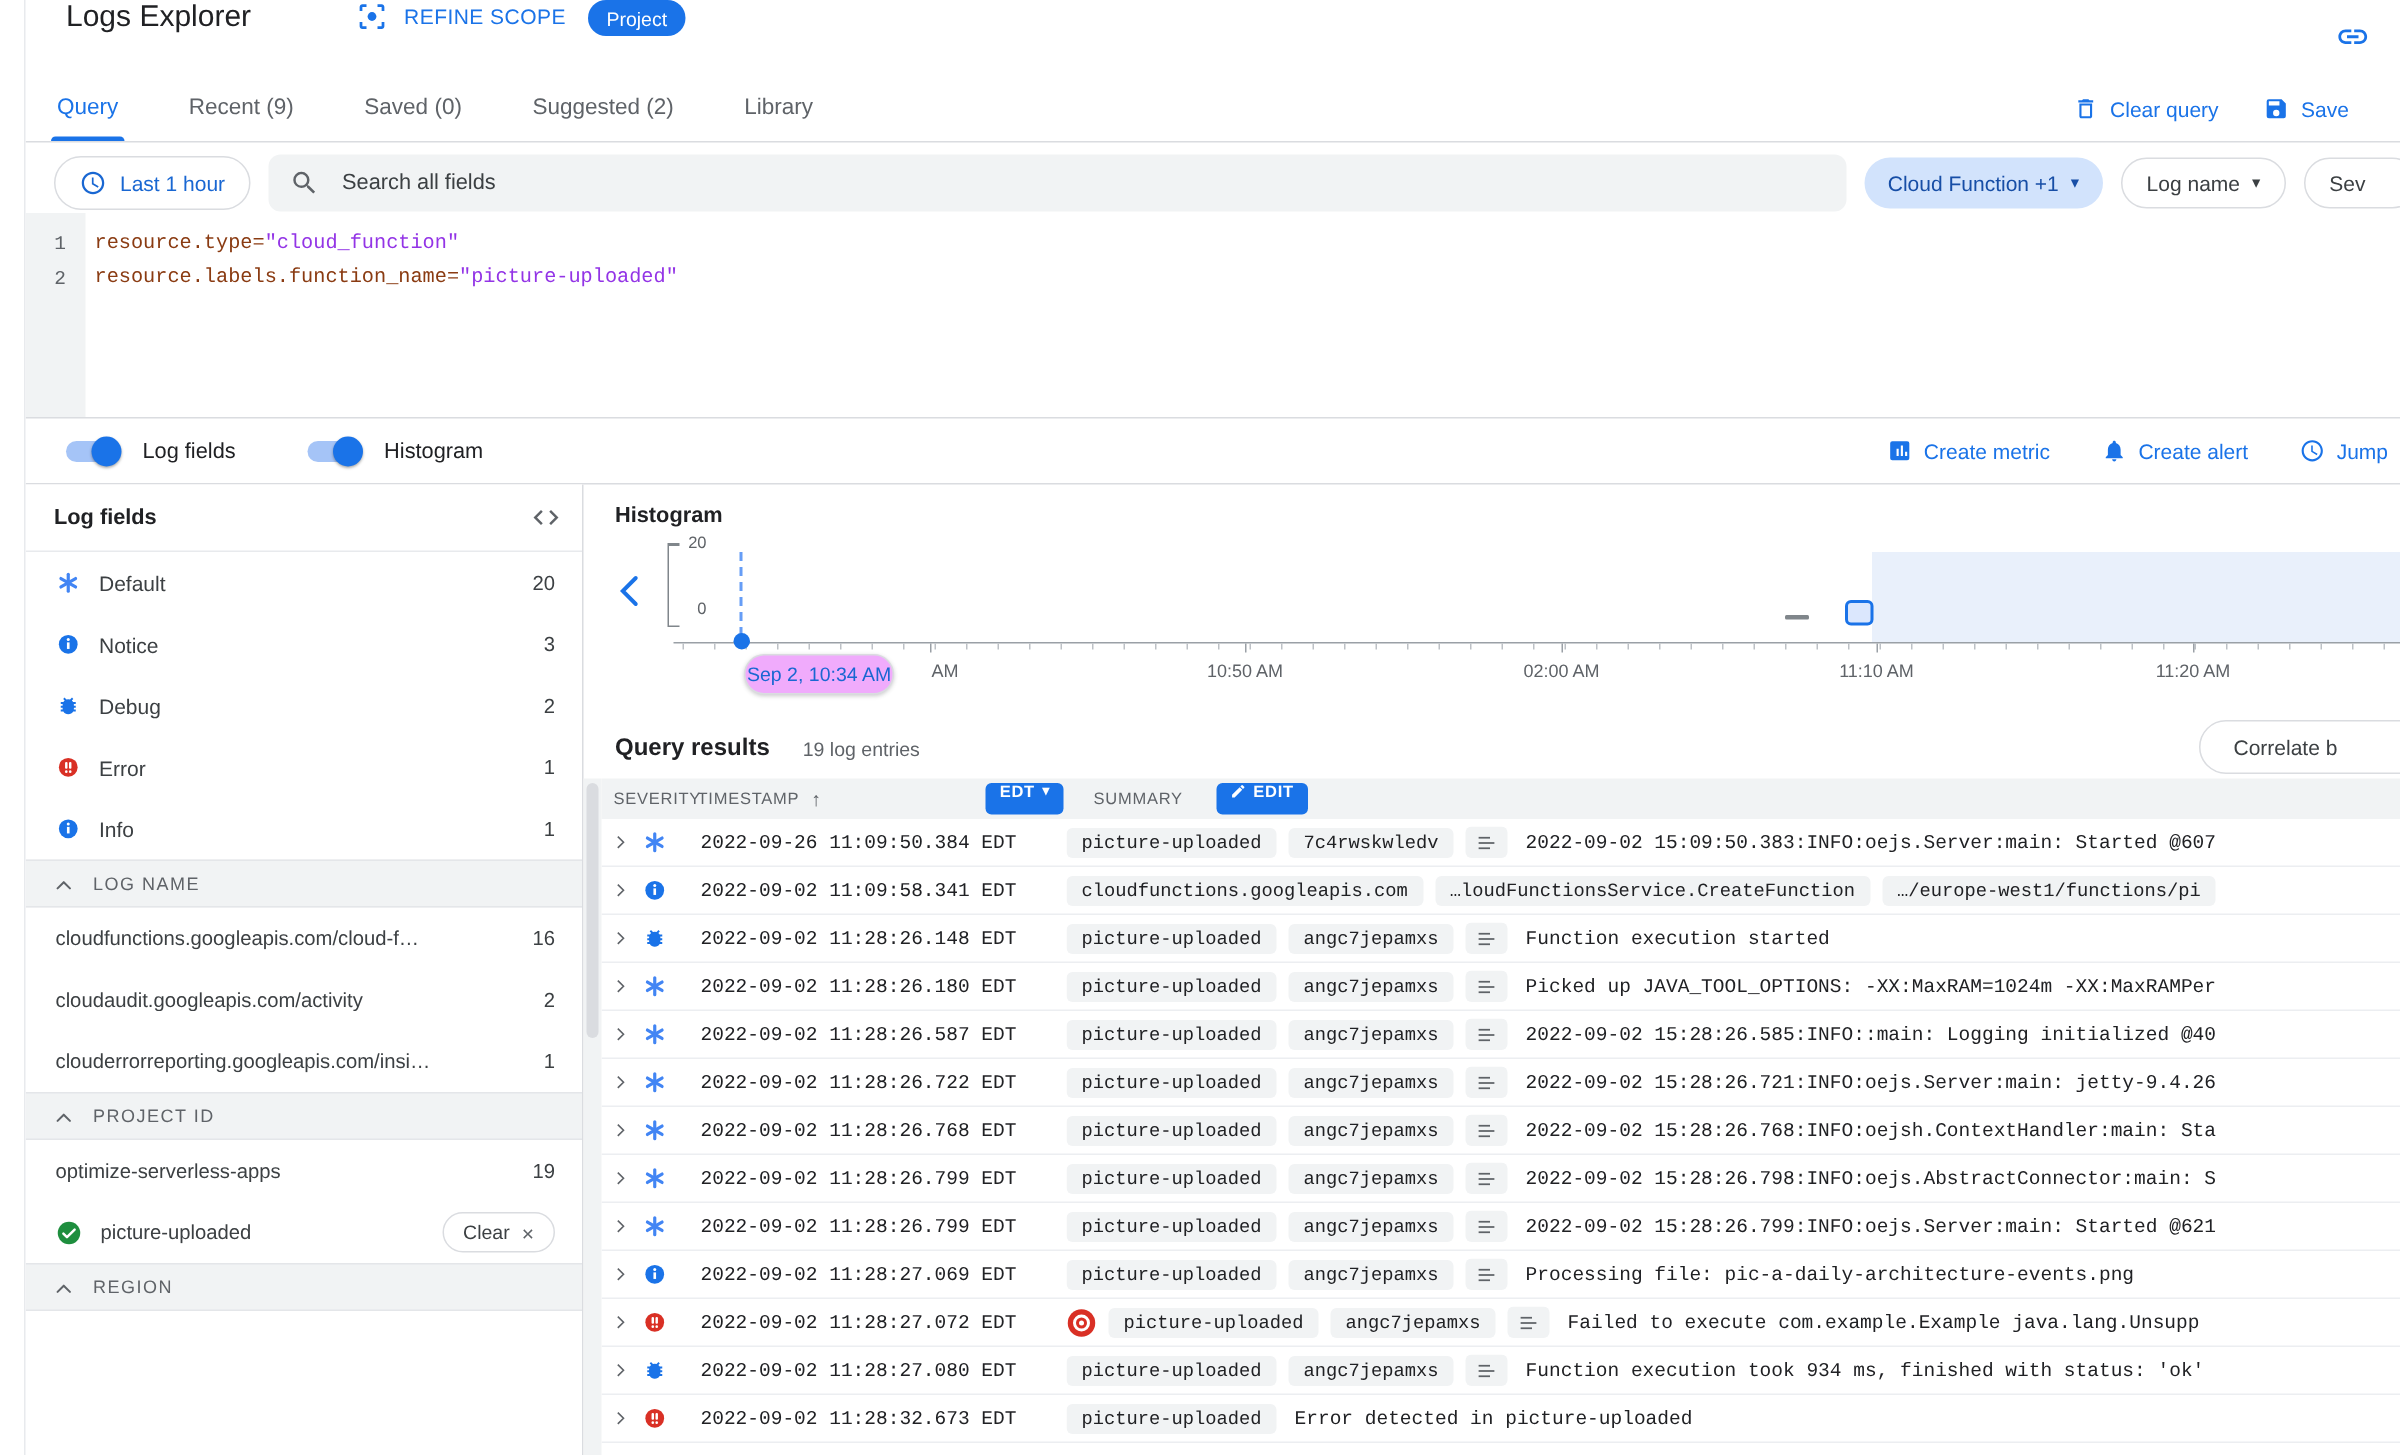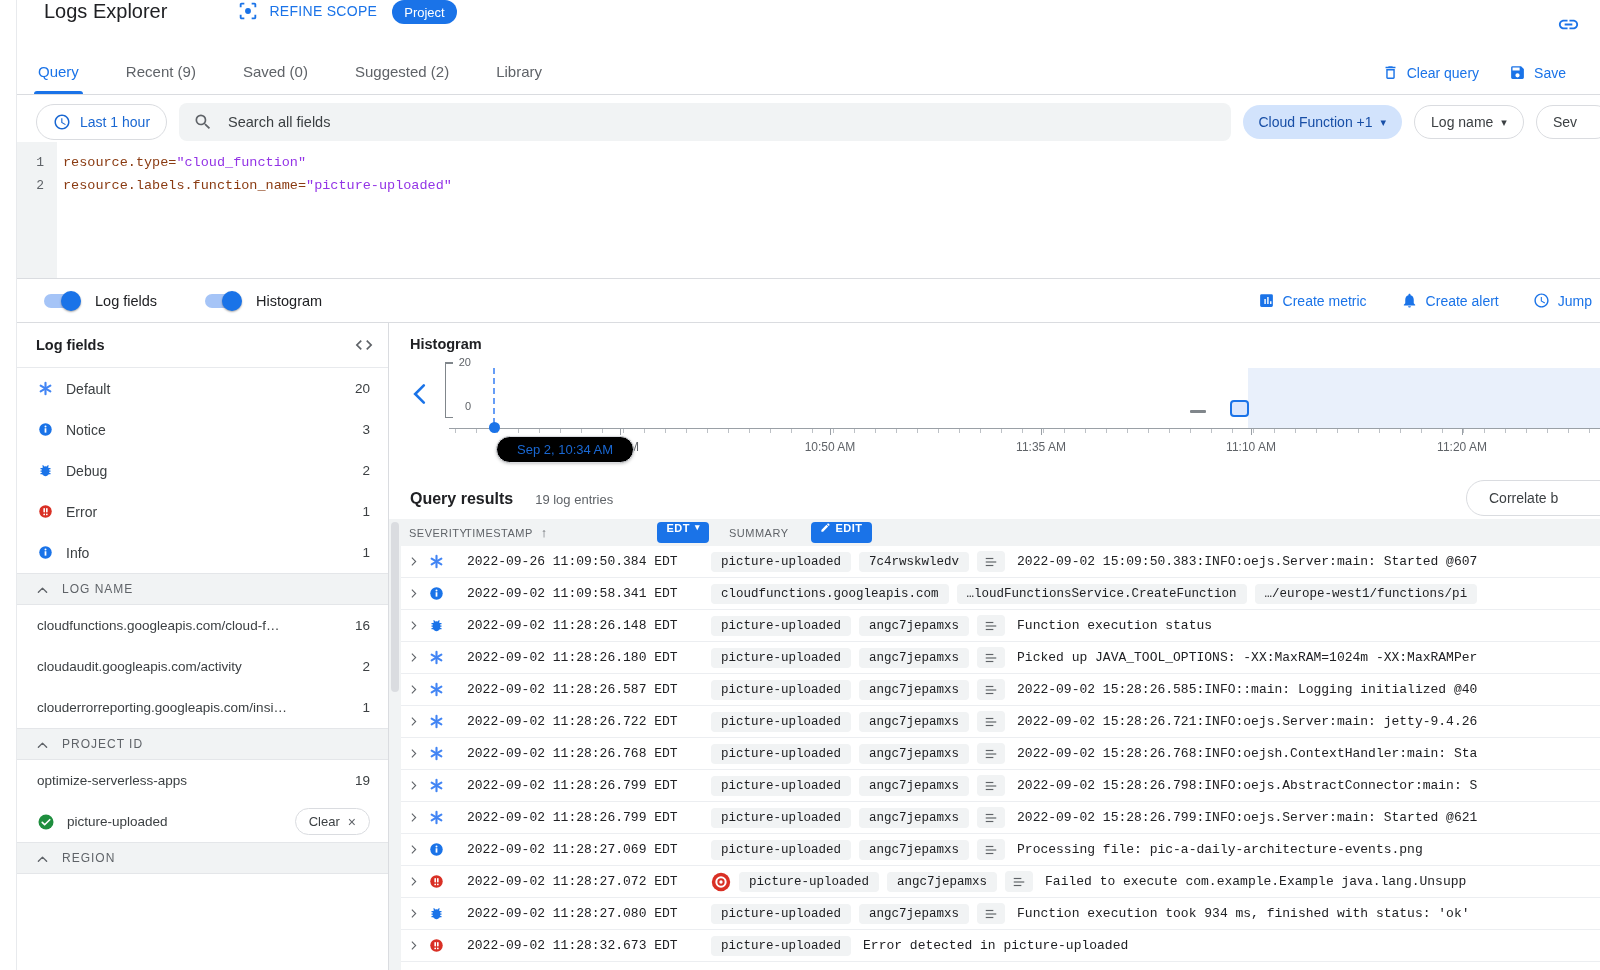--- a/index.html
+++ b/index.html
@@ -84,21 +84,21 @@
   .y-label{position:absolute;left:64px;width:18px;text-align:right;font-size:11px;color:#5f6368}
   .y20{top:33px}.y0{top:77px}
   .baseline{position:absolute;left:60px;right:0;top:105px;height:1px;background:#9aa0a6}
   .ticks{position:absolute;left:0;right:0;top:106px;height:8px}
   .tick{position:absolute;top:0;width:1px;height:4px;background:#bdc1c6}
   .tick.major{height:6px;background:#9aa0a6}
   .mini-bar{position:absolute;left:801px;top:87px;width:16px;height:3px;background:#80868b;border-radius:1px}
   .hover-box{position:absolute;left:841px;top:77px;width:19px;height:17px;border:2px solid #1a73e8;border-radius:4px;background:#dbe7fd;cursor:pointer}
   .dash-line{position:absolute;left:104px;top:45px;height:56px;border-left:2px dashed #669df6}
   .sel-dot{position:absolute;left:100px;top:99px;width:11px;height:11px;border-radius:50%;background:#1a73e8;cursor:pointer}
-  .h-tooltip{position:absolute;left:107px;top:113px;height:27px;border:1px solid #dadce0;border-radius:14px;background:#000000;display:inline-flex;align-items:center;padding:0 20px;font-size:13px;color:#1967d2;box-shadow:0 1px 3px rgba(60,64,67,.28);white-space:nowrap;z-index:2}
+  .h-tooltip{position:absolute;left:107px;top:113px;height:27px;border:1px solid #dadce0;border-radius:14px;background:#f0abfc;display:inline-flex;align-items:center;padding:0 1px;font-size:13px;color:#1967d2;box-shadow:0 1px 3px rgba(60,64,67,.28);white-space:nowrap;z-index:2}
   .t-label{position:absolute;top:117px;font-size:12px;color:#5f6368;white-space:nowrap}
 
   
   .results-head{position:absolute;left:389px;top:479px;width:1211px;height:40px;display:flex;align-items:center}
   .qr-title{margin-left:21px;font-size:16px;font-weight:700;color:#202124}
   .qr-count{margin-left:22px;font-size:13px;color:#5f6368}
   .correlate{position:absolute;right:-56px;top:1px;width:190px;height:36px;border:1px solid #dadce0;border-radius:18px;background:#fff;display:flex;align-items:center;padding-left:22px;font-size:14px;color:#3c4043;font-family:inherit;cursor:pointer}
 
   .table{position:absolute;left:389px;top:519px;width:1211px;bottom:0}
   .v-scroll{position:absolute;left:0;top:0;bottom:0;width:12px;background:#f1f3f4}
@@ -454,21 +454,21 @@
         <div class="tick major" style="left: 1073px;"></div>
       </div>
     <div class="mini-bar"></div>
     <div class="hover-box"></div>
     <div class="dash-line"></div>
     <div class="sel-dot"></div>
     <div class="h-tooltip">Sep 2, 10:34 AM</div>
     <div>
         <span class="t-label" style="left: 232px;">AM</span>
         <span class="t-label" style="left: 441px; transform: translateX(-50%);">10:50 AM</span>
-        <span class="t-label" style="left: 652px; transform: translateX(-50%);">11:35 AM</span>
+        <span class="t-label" style="left: 652px; transform: translateX(-50%);">02:00 AM</span>
         <span class="t-label" style="left: 862px; transform: translateX(-50%);">11:10 AM</span>
         <span class="t-label" style="left: 1073px; transform: translateX(-50%);">11:20 AM</span>
       </div>
   </section>
 
   <div class="results-head">
     <span class="qr-title">Query results</span>
     <span class="qr-count">19 log entries</span>
     <button class="correlate">Correlate b</button>
   </div>
@@ -568,21 +568,21 @@
           <span class="cell-sum">
             <span class="chip">picture-uploaded</span>
             <span class="chip">angc7jepamxs</span>
             <span class="list-chip">
               <svg width="14" height="14" viewBox="0 0 24 24" fill="#5f6368">
                 <rect x="3" y="5" width="13" height="2"></rect>
                 <rect x="3" y="11" width="18" height="2"></rect>
                 <rect x="3" y="17" width="13" height="2"></rect>
               </svg>
             </span>
-            <span class="sum-text">Function execution status</span>
+            <span class="sum-text">Function execution started</span>
           </span>
         </div>
         <div class="t-row">
           <span class="cell-exp">
             <svg width="13" height="13" viewBox="0 0 24 24" fill="none" stroke="#5f6368" stroke-width="2">
               <path d="M9 5l7 7-7 7"></path>
             </svg>
           </span>
           <span class="cell-sev">
             <span class="sev-ic">

